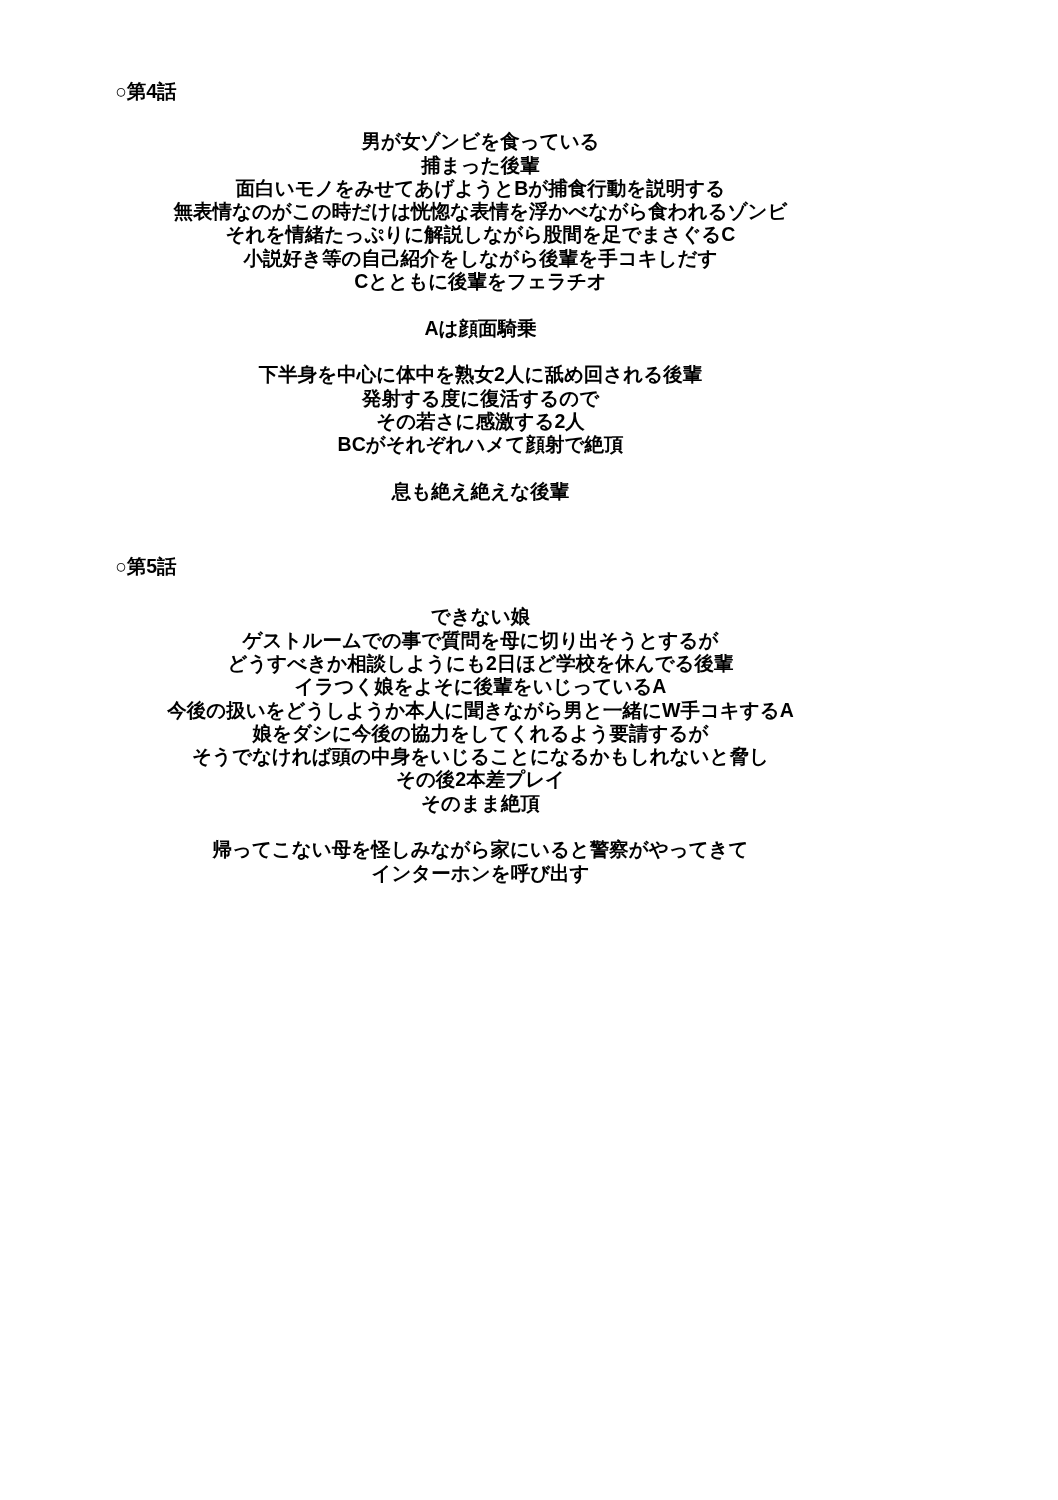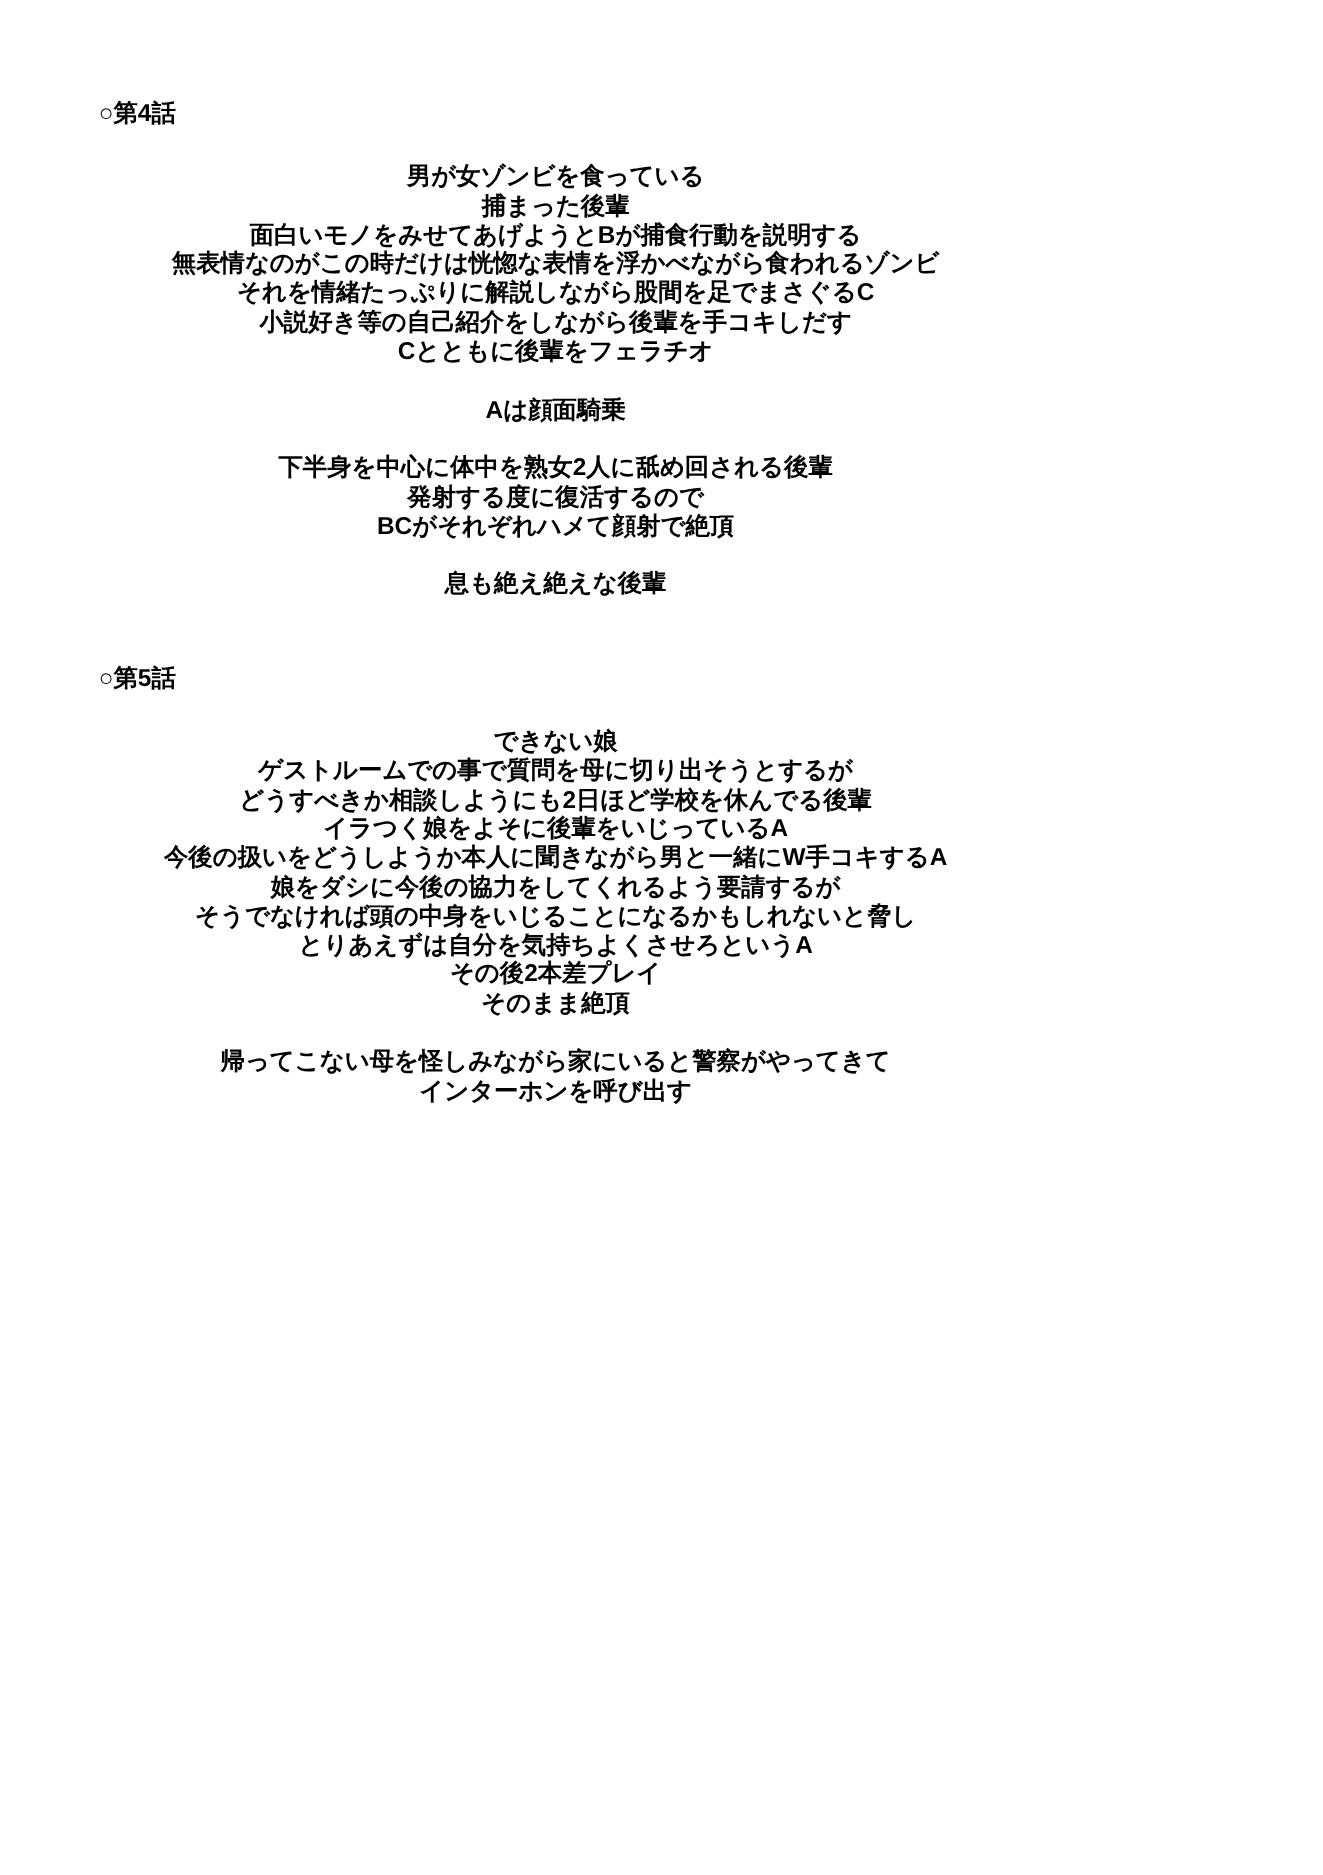--- a/index.html
+++ b/index.html
@@ -13,20 +13,21 @@
     height: 1500px;
     background: #ffffff;
     box-sizing: border-box;
     padding: 80px 60px 0 79px;
     overflow: hidden;
     font-family: "Liberation Sans", "DejaVu Sans", sans-serif;
     font-weight: 700;
     font-size: 19.5px;
     line-height: 23.3px;
     color: #000000;
+    margin-left: 36px;
   }
   .section {
     margin: 0 0 52px 0;
   }
   .heading {
     margin: 0 0 27px 0;
     white-space: pre-wrap;
   }
   .para {
     margin: 0 0 23.3px 0;
@@ -52,37 +53,37 @@
           <div class="line">それを情緒たっぷりに解説しながら股間を足でまさぐるC</div>
           <div class="line">小説好き等の自己紹介をしながら後輩を手コキしだす</div>
           <div class="line">Cとともに後輩をフェラチオ</div>
         </div>
         <div class="para">
           <div class="line">Aは顔面騎乗</div>
         </div>
         <div class="para">
           <div class="line">下半身を中心に体中を熟女2人に舐め回される後輩</div>
           <div class="line">発射する度に復活するので</div>
+          <div class="line">その若さに感激する2人</div>
           <div class="line">BCがそれぞれハメて顔射で絶頂</div>
         </div>
         <div class="para">
           <div class="line">息も絶え絶えな後輩</div>
         </div>
       </div>
       <div class="section">
         <div class="heading">○第5話</div>
         <div class="para">
           <div class="line">できない娘</div>
           <div class="line">ゲストルームでの事で質問を母に切り出そうとするが</div>
           <div class="line">どうすべきか相談しようにも2日ほど学校を休んでる後輩</div>
           <div class="line">イラつく娘をよそに後輩をいじっているA</div>
           <div class="line">今後の扱いをどうしようか本人に聞きながら男と一緒にW手コキするA</div>
           <div class="line">娘をダシに今後の協力をしてくれるよう要請するが</div>
           <div class="line">そうでなければ頭の中身をいじることになるかもしれないと脅し</div>
-          <div class="line">とりあえずは自分を気持ちよくさせろというA</div>
           <div class="line">その後2本差プレイ</div>
           <div class="line">そのまま絶頂</div>
         </div>
         <div class="para">
           <div class="line">帰ってこない母を怪しみながら家にいると警察がやってきて</div>
           <div class="line">インターホンを呼び出す</div>
         </div>
       </div>
     </div>
 </div>

